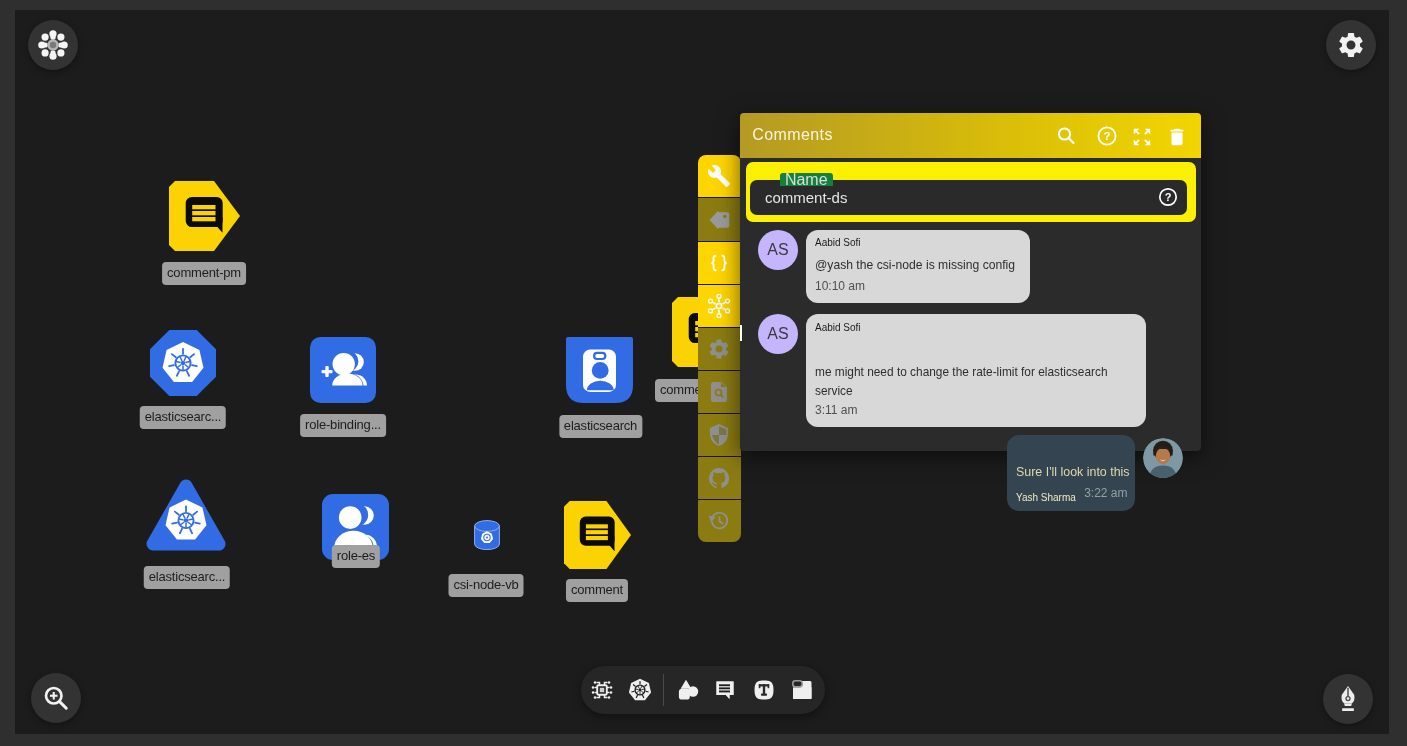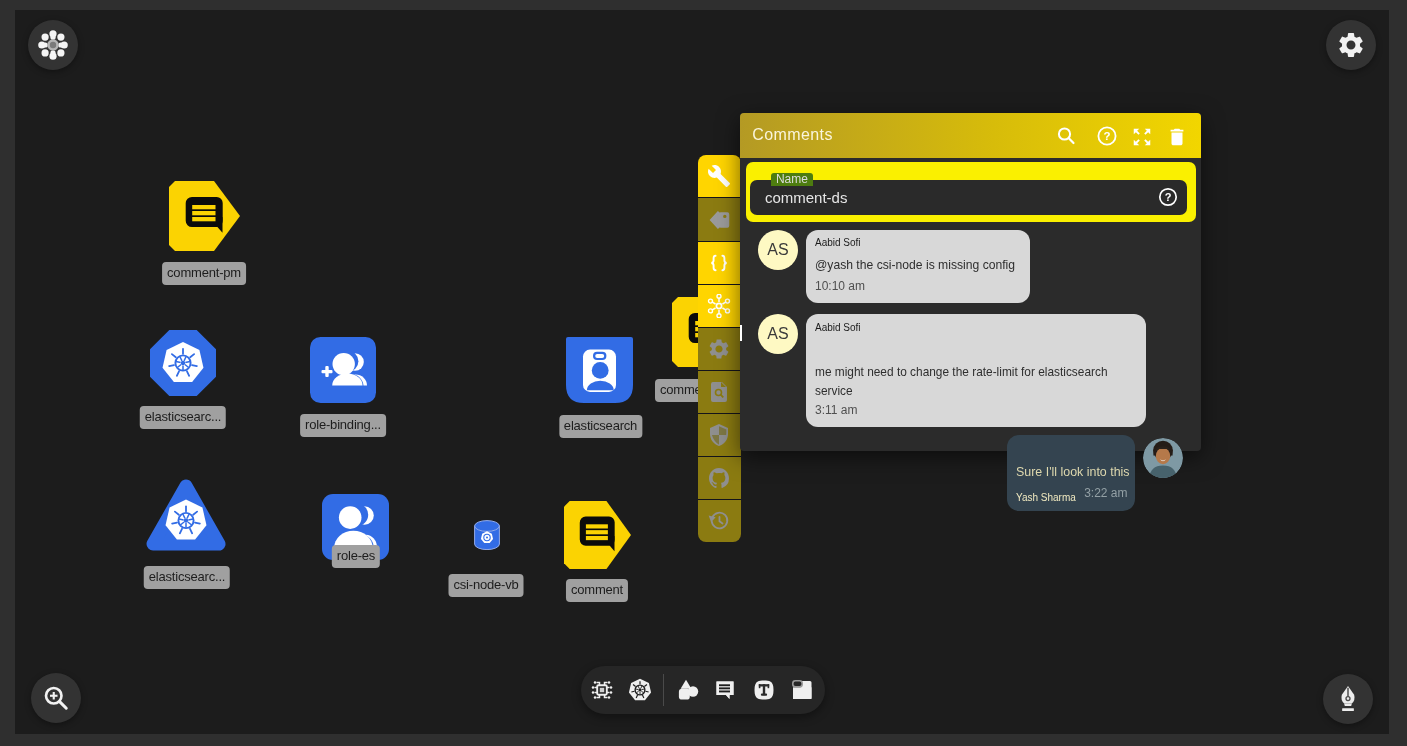--- a/index.html
+++ b/index.html
@@ -16,23 +16,23 @@
   .vb:first-child{border-radius:8px 8px 0 0;}
   .vb:last-child{border-radius:0 0 8px 8px;border-bottom:none;}
   
   #btb{position:absolute;left:581px;top:666px;width:244px;height:48px;border-radius:24px;background:#262626;box-shadow:0 3px 10px rgba(0,0,0,.4);}
   
   #panel{position:absolute;left:740.3px;top:113px;width:460.3px;height:338px;background:#2B2B2B;border-radius:4px;box-shadow:0 6px 22px rgba(0,0,0,.55);}
   #phead{position:absolute;left:0;top:0;width:100%;height:45.3px;background:linear-gradient(90deg,#B49A24 0%,#D7BC0A 55%,#F2D600 100%);border-radius:4px 4px 0 0;}
   #ptitle{position:absolute;left:12px;top:13px;font-size:16px;color:#FAF5DC;letter-spacing:.4px;}
   #namewrap{position:absolute;left:5.3px;top:48.5px;width:450.2px;height:60px;background:#FAF000;border-radius:7px;}
   #nameinput{position:absolute;left:4.3px;top:18px;width:437.2px;height:35px;background:#2A2A2A;border-radius:7px;}
-  #nametab{position:absolute;left:21px;top:-7px;height:13px;background:#4d7c0f;border-radius:3px 3px 0 0;color:#DDDDDD;font-size:12px;padding:0 5px;line-height:13px;}
+  #nametab{position:absolute;left:30px;top:-7px;height:13px;background:#15803d;border-radius:3px 3px 0 0;color:#DDDDDD;font-size:16px;padding:0 5px;line-height:13px;}
   #nametext{position:absolute;left:15px;top:9px;font-size:15px;color:#E6E6E6;}
-  .avatar{position:absolute;width:40px;height:40px;border-radius:50%;background:#fef9c3;color:#3a3a3a;display:flex;align-items:center;justify-content:center;font-size:16px;}
+  .avatar{position:absolute;width:40px;height:40px;border-radius:50%;background:#c4b5fd;color:#3a3a3a;display:flex;align-items:center;justify-content:center;font-size:16px;}
   .bub{position:absolute;background:#D8D8D8;border-radius:12px;color:#1c1c1c;}
   .bname{font-weight:normal;font-size:10px;color:#1b1b1b;}
   .btext{font-size:13.5px;color:#2e2e2e;white-space:nowrap;transform-origin:0 0;}
   .btime{font-size:12px;color:#4f4f4f;}
   #inputbox{position:absolute;left:19px;top:416px;width:417px;height:42px;border:2px solid #2BB8A4;border-radius:7px;}
   #inputtext{position:absolute;left:11px;top:14px;font-size:13.5px;color:#CFCFCF;white-space:nowrap;transform:scaleX(.95);transform-origin:0 0;}
 </style>
 </head>
 <body>
 <div id="canvas"></div>

